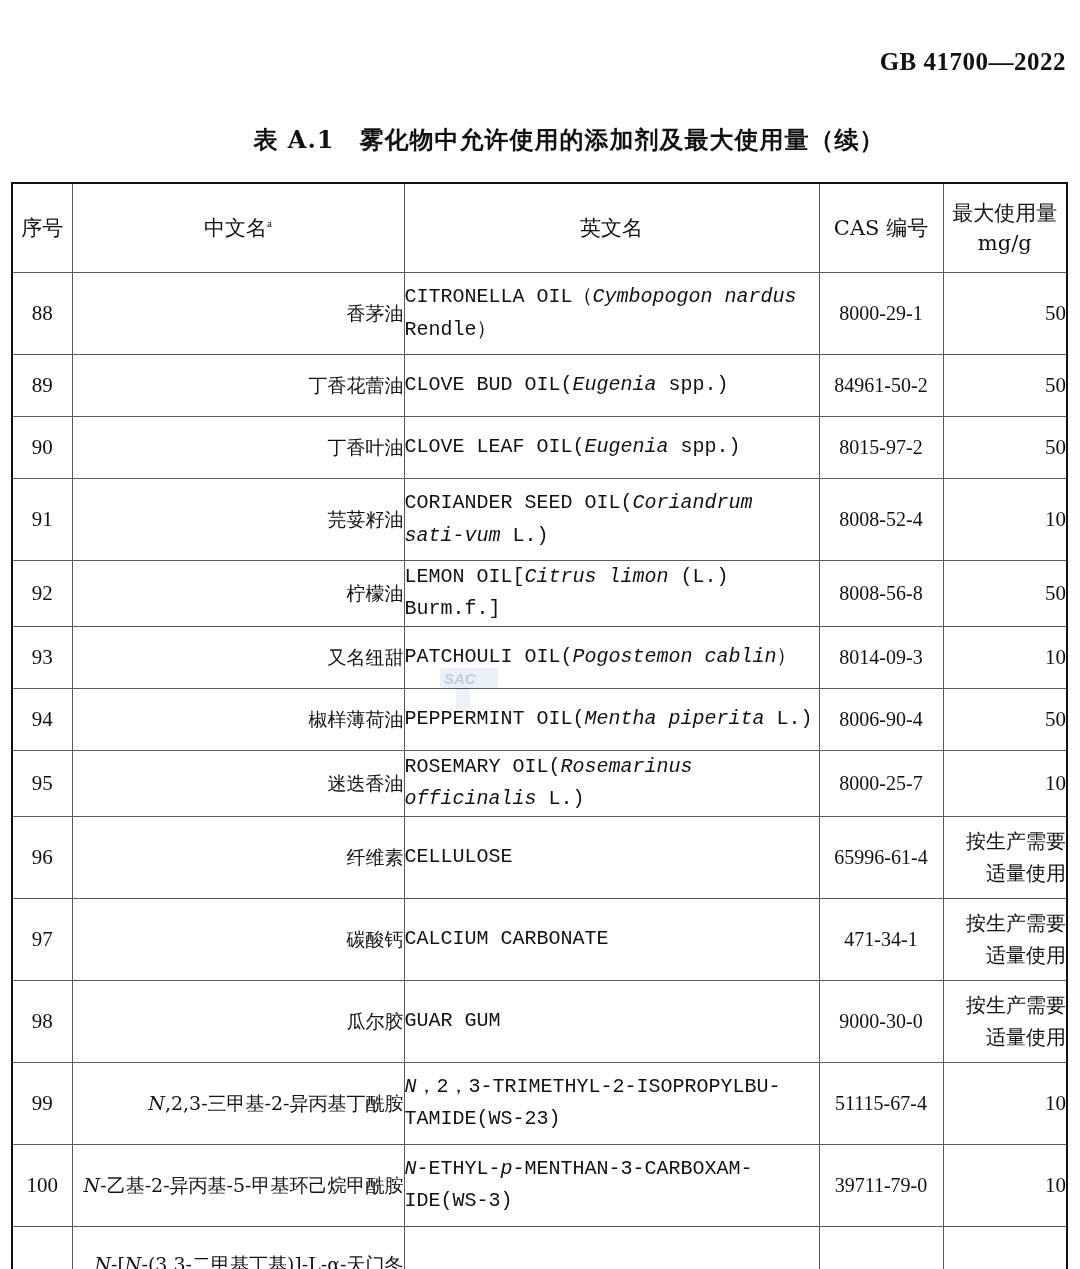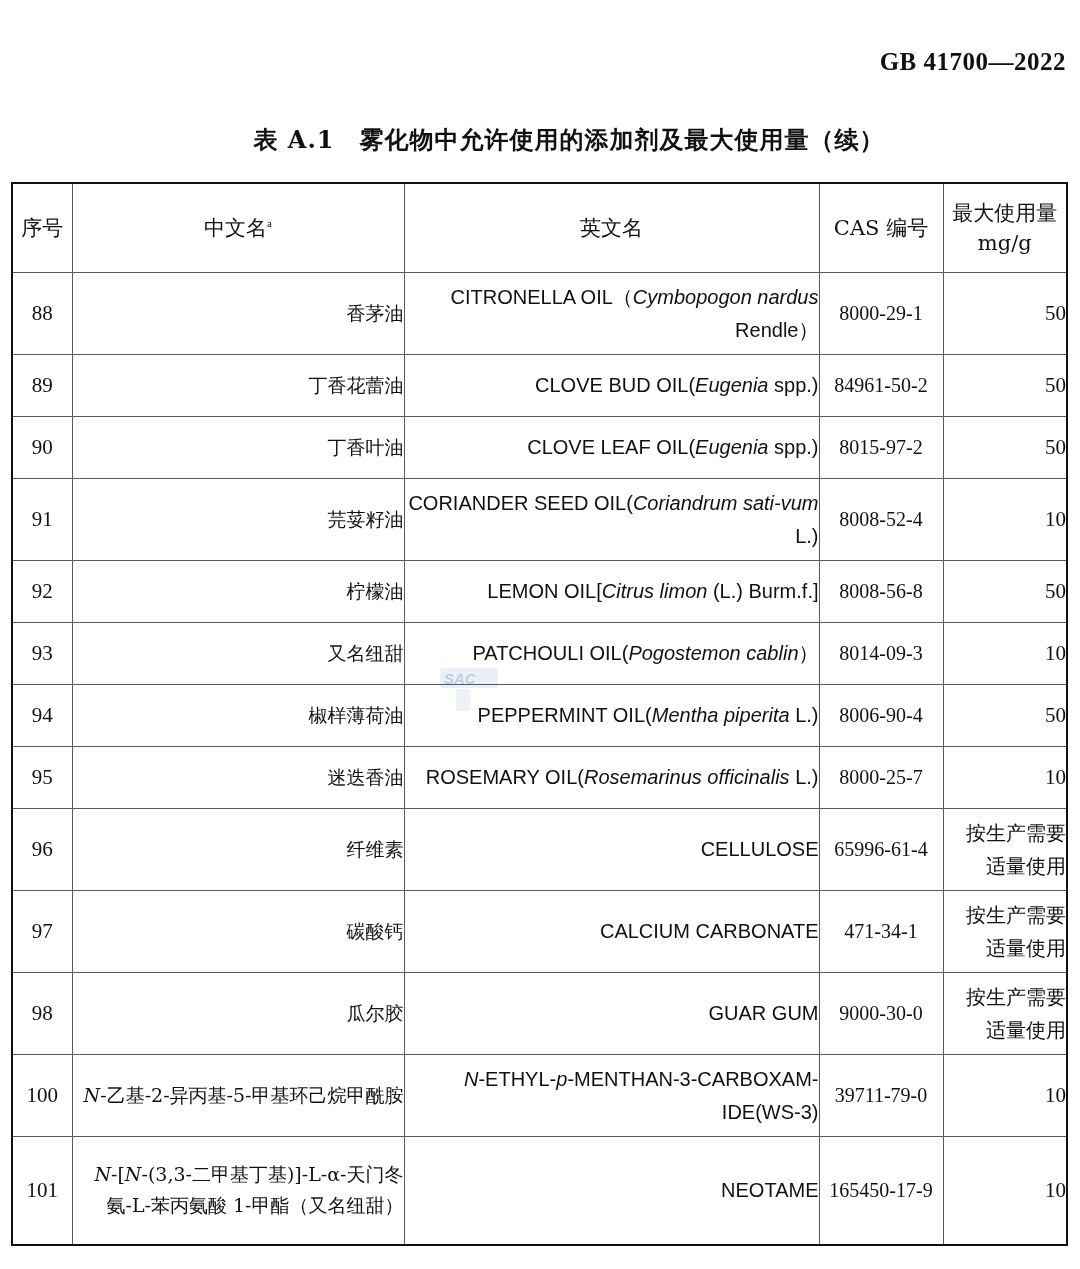--- a/index.html
+++ b/index.html
@@ -119,22 +119,22 @@
     padding: 8px 12px;
     font-size: 19px;
     line-height: 1.62;
     font-family: "DejaVu Serif", "Liberation Serif", serif;
     text-align: right;
   }
   td.en {
     padding: 8px 11px;
     font-size: 20px;
     line-height: 1.62;
-    font-family: Liberation Sans, sans-serif;
-    text-align: right;
+    font-family: Liberation Mono, monospace;
+    text-align: left;
   }
   td.cas {
     text-align: center;
     font-size: 20px;
     font-family: "Liberation Serif", "DejaVu Serif", serif;
   }
   td.max {
     text-align: right;
     font-size: 21px;
     line-height: 1.62;
@@ -271,20 +271,27 @@
             <td class="no">98</td>
             <td class="cn"><span>瓜尔胶</span></td>
             <td class="en"><span>GUAR GUM</span></td>
             <td class="cas">9000-30-0</td>
             <td class="max wrap2">
               <div>按生产需要</div>
               <div>适量使用</div>
             </td>
           </tr>
           <tr class="r2">
+            <td class="no">99</td>
+            <td class="cn"><span class="it">N</span><span>,2,3-三甲基-2-异丙基丁酰胺</span></td>
+            <td class="en"><span class="it">N</span><span>，2，3-TRIMETHYL-2-ISOPROPYLBU-TAMIDE(WS-23)</span></td>
+            <td class="cas">51115-67-4</td>
+            <td class="max">10</td>
+          </tr>
+          <tr class="r2">
             <td class="no">100</td>
             <td class="cn"><span class="it">N</span><span>-乙基-2-异丙基-5-甲基环己烷甲酰胺</span></td>
             <td class="en"><span class="it">N</span><span>-ETHYL-</span><span class="it">p</span><span>-MENTHAN-3-CARBOXAM-IDE(WS-3)</span></td>
             <td class="cas">39711-79-0</td>
             <td class="max">10</td>
           </tr>
           <tr class="r3">
             <td class="no">101</td>
             <td class="cn"><span class="it">N</span><span>-[</span><span class="it">N</span><span>-(3,3-二甲基丁基)]-L-α-天门冬氨-L-苯丙氨酸 1-甲酯（又名纽甜）</span></td>
             <td class="en"><span>NEOTAME</span></td>

